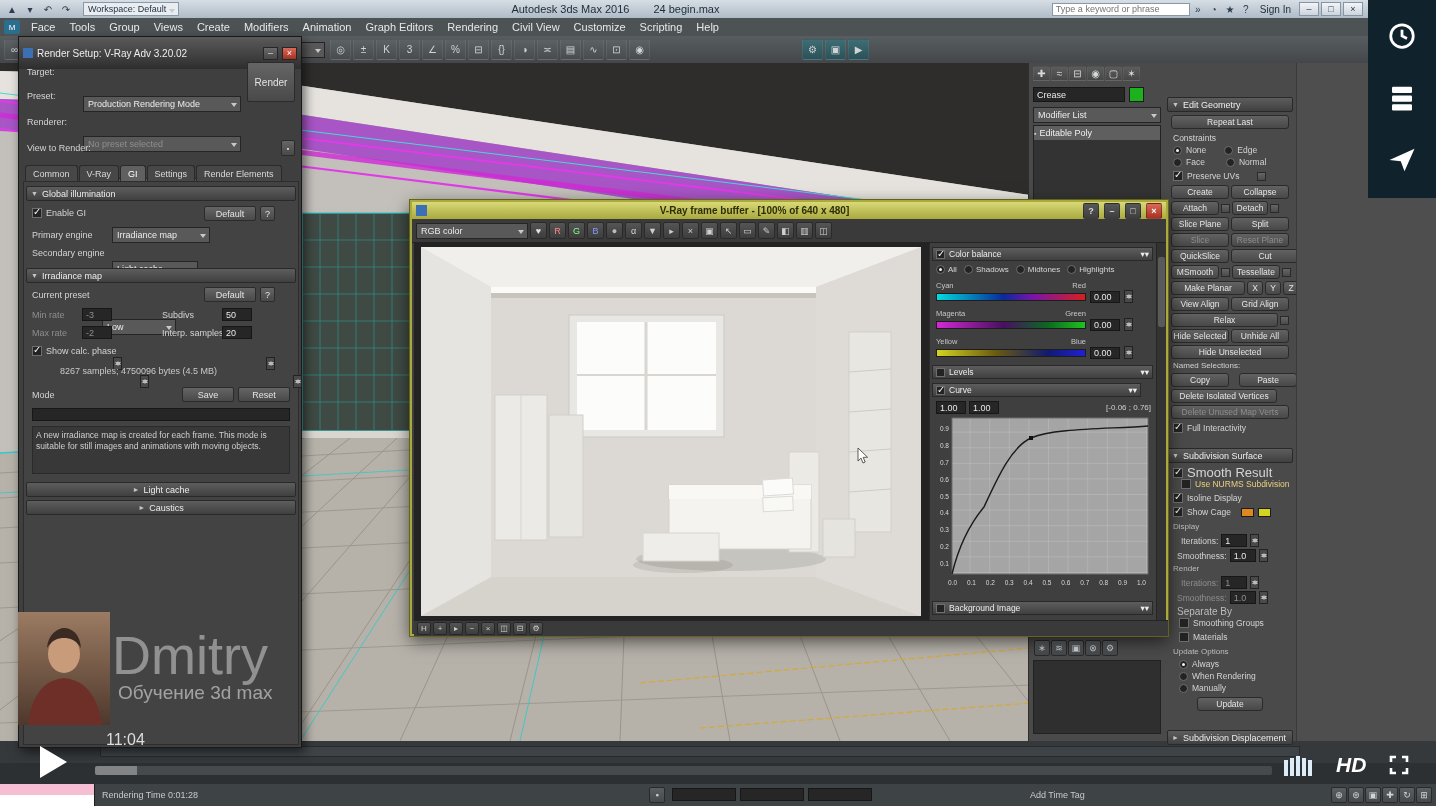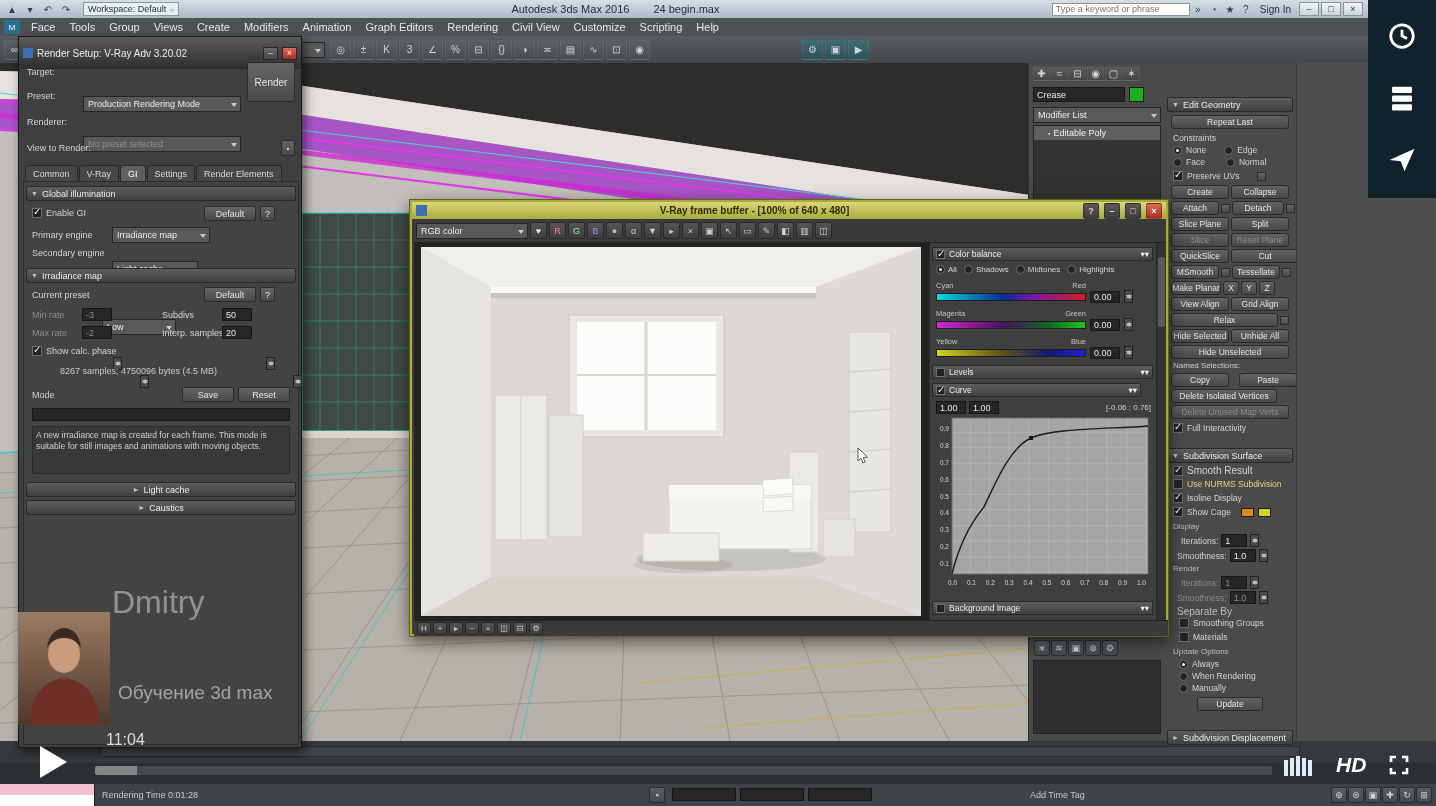--- a/index.html
+++ b/index.html
@@ -200,21 +200,21 @@
         <span class="cptab">≈</span>
         <span class="cptab">⊟</span>
         <span class="cptab">◉</span>
         <span class="cptab">▢</span>
         <span class="cptab">✶</span>
     </div>
     <div class="abs field" style="left:4px;top:24px;width:92px;height:15px">Crease</div>
     <span class="abs swatch" style="left:100px;top:24px;width:15px;height:15px;background:#1db21d"></span>
     <div class="abs combo" style="left:4px;top:44px;width:128px">Modifier List</div>
     <div class="abs" style="left:4px;top:62px;width:128px;height:120px;background:#333;border:1px solid #222">
-      <div class="f" style="height:14px;background:#5f5f5f;font-size:9px;color:#f0f0f0;padding:0 14px;gap:3px">
+      <div class="f" style="height:14px;background:#5f5f5f;font-size:9px;color:#f0f0f0;padding:0 0;gap:3px">
         <span class="icon" style="font-size:7px">▪</span>
         <span>Editable Poly</span>
       </div>
     </div>
     <div class="abs f" style="left:4px;top:577px">
       <span class="navbox">∗</span>
         <span class="navbox">≋</span>
         <span class="navbox">▣</span>
         <span class="navbox">⊗</span>
         <span class="navbox">⚙</span>
@@ -244,21 +244,21 @@
       <span class="lbl" style="font-size:8.5px">Preserve UVs</span>
       <span class="opt" style="margin-left:14px"></span>
     </div>
     <div class="abs f" style="left:142px;top:122px;gap:2px">
       <span class="cpb" style="width:58px">Create</span>
       <span class="cpb" style="width:58px">Collapse</span>
     </div>
     <div class="abs f" style="left:142px;top:138px;gap:2px">
       <span class="cpb" style="width:48px">Attach</span>
       <span class="opt"></span>
-      <span class="cpb" style="width:52px">Detach</span>
+      <span class="cpb" style="width:36px">Detach</span>
       <span class="opt"></span>
     </div>
     <div class="abs f" style="left:142px;top:154px;gap:2px">
       <span class="cpb" style="width:58px">Slice Plane</span>
       <span class="cpb" style="width:58px">Split</span>
     </div>
     <div class="abs f" style="left:142px;top:170px;gap:2px">
       <span class="cpb dim" style="width:58px">Slice</span>
       <span class="cpb dim" style="width:58px">Reset Plane</span>
     </div>
@@ -266,21 +266,21 @@
       <span class="cpb" style="width:58px">QuickSlice</span>
       <span class="cpb" style="width:68px">Cut</span>
     </div>
     <div class="abs f" style="left:142px;top:202px;gap:2px">
       <span class="cpb" style="width:48px">MSmooth</span>
       <span class="opt"></span>
       <span class="cpb" style="width:48px">Tessellate</span>
       <span class="opt"></span>
     </div>
     <div class="abs f" style="left:142px;top:218px;gap:2px">
-      <span class="cpb" style="width:50px">Make Planar</span>
+      <span class="cpb" style="width:74px">Make Planar</span>
       <span class="cpb" style="width:16px">X</span>
       <span class="cpb" style="width:16px">Y</span>
       <span class="cpb" style="width:16px">Z</span>
     </div>
     <div class="abs f" style="left:142px;top:234px;gap:2px">
       <span class="cpb" style="width:58px">View Align</span>
       <span class="cpb" style="width:58px">Grid Align</span>
     </div>
     <div class="abs f" style="left:142px;top:250px;gap:2px">
       <span class="cpb" style="width:107px">Relax</span>
@@ -302,23 +302,23 @@
       <span class="ck on"></span>
       <span class="lbl" style="font-size:8.5px">Full Interactivity</span>
     </div>
 
     <div class="abs roll" style="left:138px;top:385px;width:126px">
         <span class="arr">▼</span>
         <span>Subdivision Surface</span>
       </div>
     <div class="abs f" style="left:144px;top:402px;gap:4px">
       <span class="ck on"></span>
-        <span class="lbl" style="font-size:10px">Smooth Result</span>
-    </div>
-    <div class="abs f" style="left:144px;top:416px;gap:4px">
+        <span class="lbl" style="font-size:13px">Smooth Result</span>
+    </div>
+    <div class="abs f" style="left:152px;top:416px;gap:4px">
       <span class="ck"></span>
         <span class="lbl" style="font-size:8.5px;color:#e8d080">Use NURMS Subdivision</span>
     </div>
     <div class="abs f" style="left:144px;top:430px;gap:4px">
       <span class="ck on"></span>
         <span class="lbl" style="font-size:8.5px">Isoline Display</span>
     </div>
     <div class="abs f" style="left:144px;top:444px;gap:4px">
       <span class="ck on"></span>
       <span class="lbl" style="font-size:8.5px">Show Cage</span>
@@ -698,21 +698,21 @@
         <stop offset="0" stop-color="#9b7b62"></stop>
             <stop offset="1" stop-color="#4e382c"></stop>
       </linearGradient>
         </defs>
       <rect width="92" height="113" fill="url(#wc)"></rect>
       <path d="M10,113 C15,76 30,68 46,66 C62,68 78,76 84,113 Z" fill="#6e2f28"></path>
       <ellipse cx="46" cy="42" rx="16" ry="19" fill="#c89b7b"></ellipse>
       <path d="M29,36 C30,22 40,16 46,16 C54,16 62,22 63,36 C58,28 52,26 46,26 C40,26 34,28 29,36 Z" fill="#3a2a22"></path>
     </svg>
   </div>
-  <span class="abs" style="left:112px;top:584px;z-index:7;font-size:32px;color:rgba(255,255,255,0.42)">Dmitry</span>
+  <span class="abs" style="left:112px;top:624px;z-index:7;font-size:54px;color:rgba(255,255,255,0.42)">Dmitry</span>
   <span class="abs" style="left:118px;top:682px;z-index:7;font-size:19px;color:rgba(255,255,255,0.5)">Обучение 3d max</span>
 
   <div class="abs" style="left:40px;top:746px;width:0;height:0;border-top:16px solid transparent;border-bottom:16px solid transparent;border-left:27px solid #fff;z-index:9"></div>
   <span class="abs badge-time" style="left:106px;top:731px;z-index:9">11:04</span>
   <div class="abs" style="left:95px;top:766px;width:1177px;height:9px;background:rgba(255,255,255,0.13);border-radius:2px;z-index:9">
     <div style="width:42px;height:9px;background:rgba(255,255,255,0.32);border-radius:2px 0 0 2px"></div>
   </div>
   <div class="abs f" style="left:1284px;top:756px;z-index:9;gap:2px;align-items:flex-end;height:20px">
     <span style="width:4px;height:16px;background:#dcecf8"></span>
     <span style="width:4px;height:18px;background:#dcecf8"></span>

